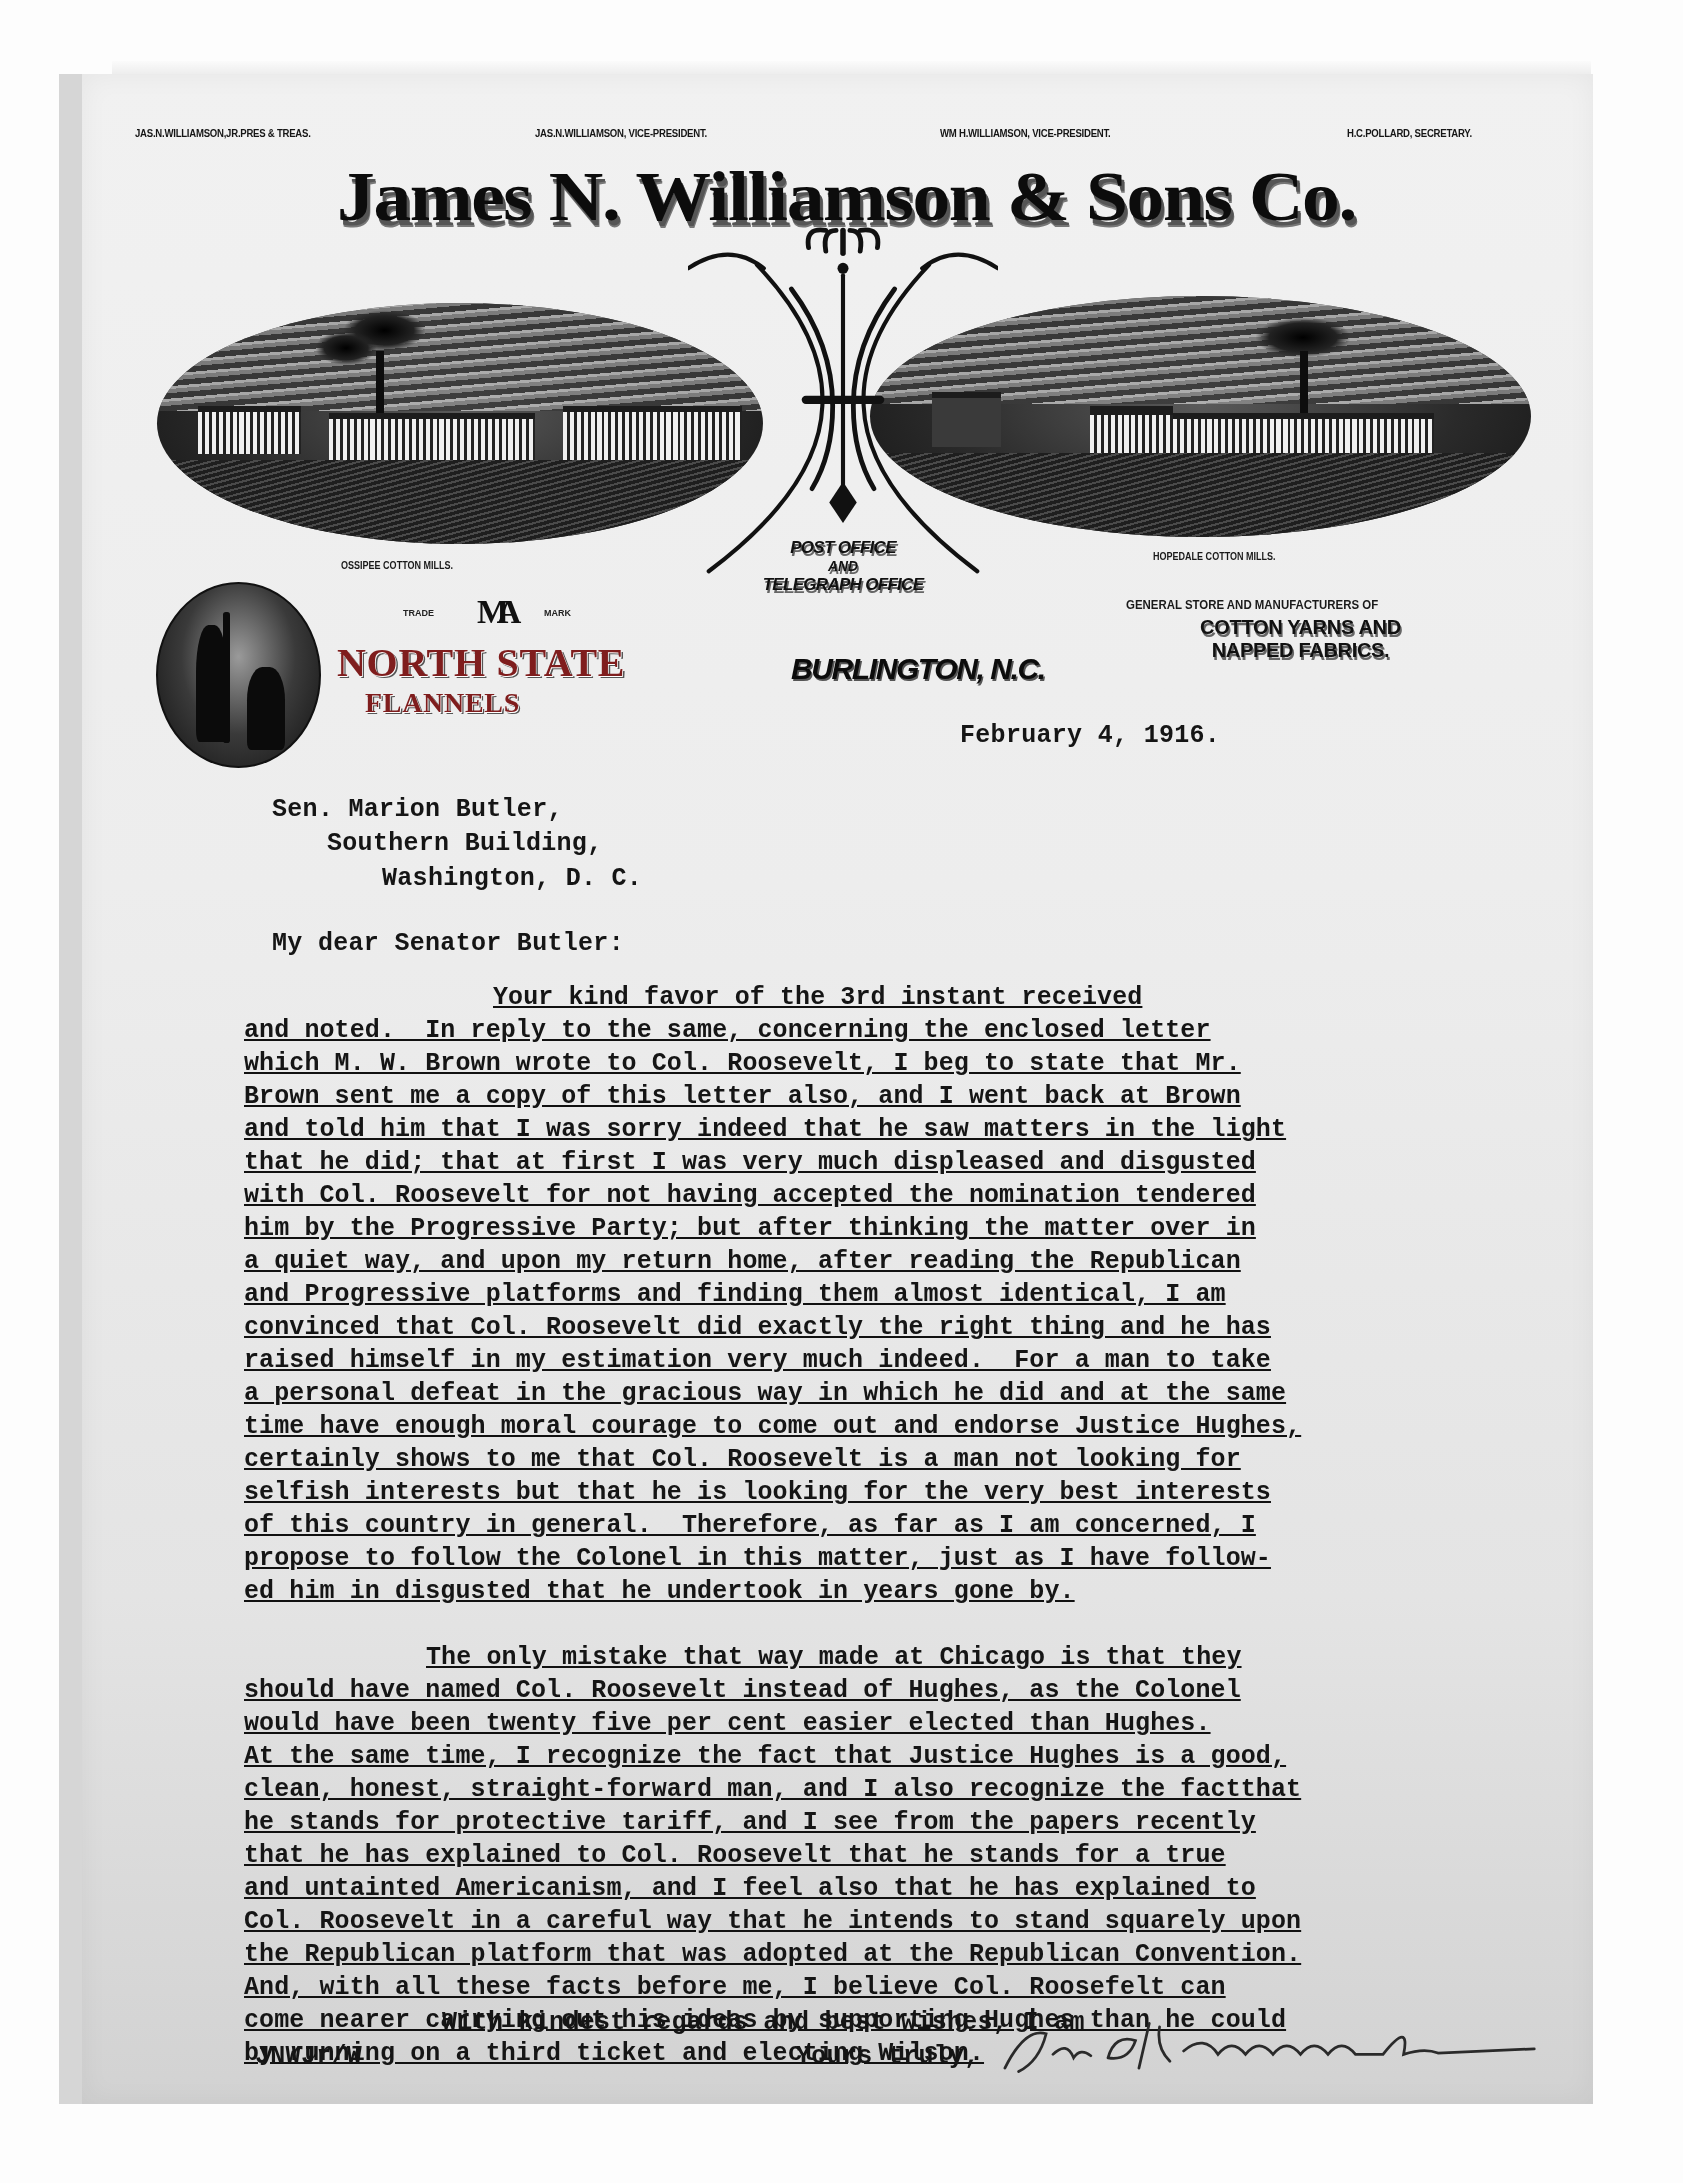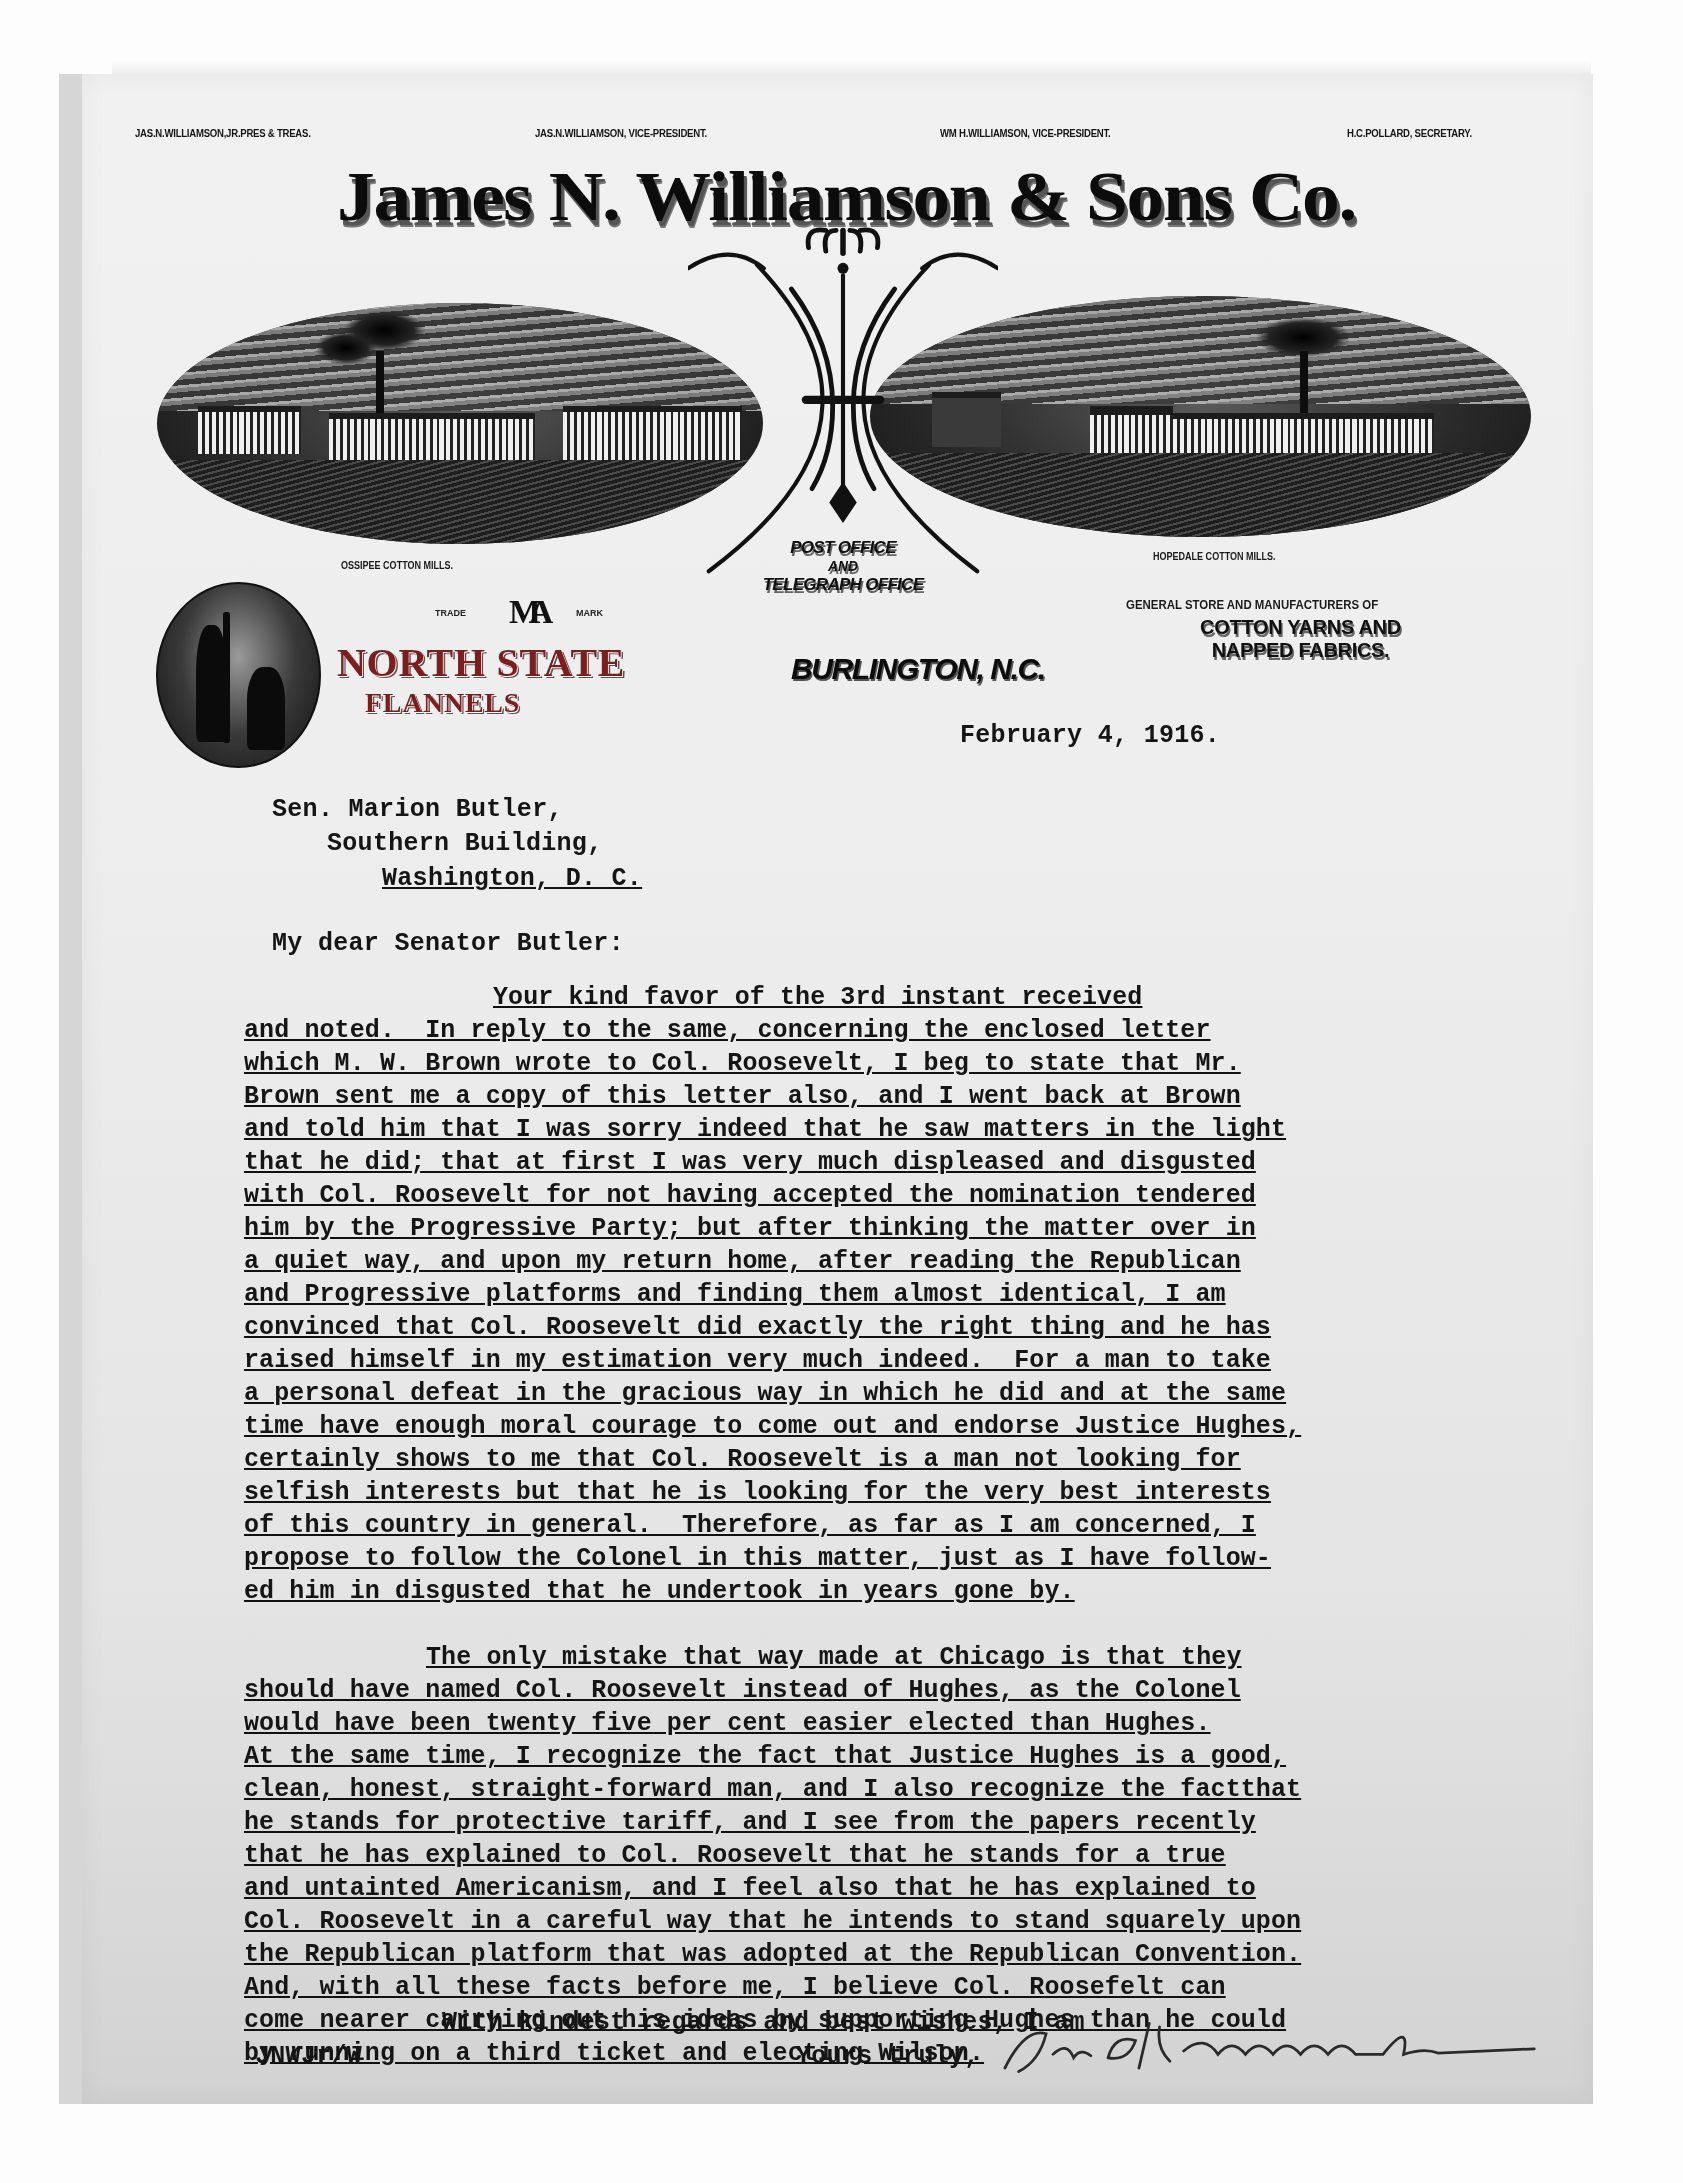--- a/index.html
+++ b/index.html
@@ -72,21 +72,21 @@
 
     
     .medallion {
       position: absolute; left: 156px; top: 582px; width: 165px; height: 186px; border-radius: 50%;
       border: 2.1px solid #111;
       background: radial-gradient(ellipse at 50% 40%, #9a9a9a 0%, #3a3a3a 50%, #111 100%);
       overflow: hidden;
     }
     .figure { position: absolute; background: #0b0b0b; border-radius: 40% 40% 10% 10%; }
 
-    .trademark { position: absolute; left: 403px; top: 593px; width: 206px; height: 41px; margin-left: 32px; }
+    .trademark { position: absolute; left: 403px; top: 593px; width: 206px; height: 41px; }
     .tm-text { position: absolute; font-family: "Liberation Sans", "DejaVu Sans", sans-serif; font-weight: bold; font-size: 9px; color: #222; }
     .tm-mark { position: absolute; left: 74px; top: 0; font-family: "Liberation Serif", "DejaVu Serif", serif; font-weight: bold; font-size: 34px; color: #111; letter-spacing: -12.4px; }
 
     .brand {
       position: absolute; font-family: "Liberation Serif", "DejaVu Serif", serif; font-weight: bold;
       color: #7f1d1d; text-shadow: 0.7px 0.7px 0 #fff, 2.1px 2.1px 0 #555; letter-spacing: 0.7px;
     }
     .brand-1 { left: 337px; top: 639px; font-size: 40px; }
     .brand-2 { left: 365px; top: 687px; font-size: 28px; }
 
@@ -104,21 +104,21 @@
       font-weight: bold; font-style: italic; font-size: 30px; color: #0c0c0c; letter-spacing: -1.4px;
       text-shadow: 1.4px 2.1px 0 #555;
     }
 
     
     .typed { position: absolute; font-family: "Liberation Mono", "DejaVu Sans Mono", monospace; font-weight: bold;
       font-size: 25px; color: #151515; white-space: pre; letter-spacing: 0.3px; }
     .date { left: 960px; top: 721px; }
     .addr-1 { left: 272px; top: 795px; }
     .addr-2 { left: 327px; top: 829px; }
-    .addr-3 { left: 382px; top: 864px; text-decoration: underline; }
+    .addr-3 { left: 382px; top: 864px; }
     .salutation { left: 272px; top: 929px; }
 
     .body-lines { position: absolute; left: 244px; top: 981px; text-decoration: underline; }
     .body-line { display: block; font-family: "Liberation Mono", "DejaVu Sans Mono", monospace; font-weight: bold;
       font-size: 25px; line-height: 33px; color: #151515; white-space: pre; letter-spacing: 0.1px; }
     .indent-para1 { padding-left: 249px; }
     .indent-para2 { padding-left: 182px; }
     .gap { height: 33px; }
 
     .closing { left: 442px; top: 2008px; }

